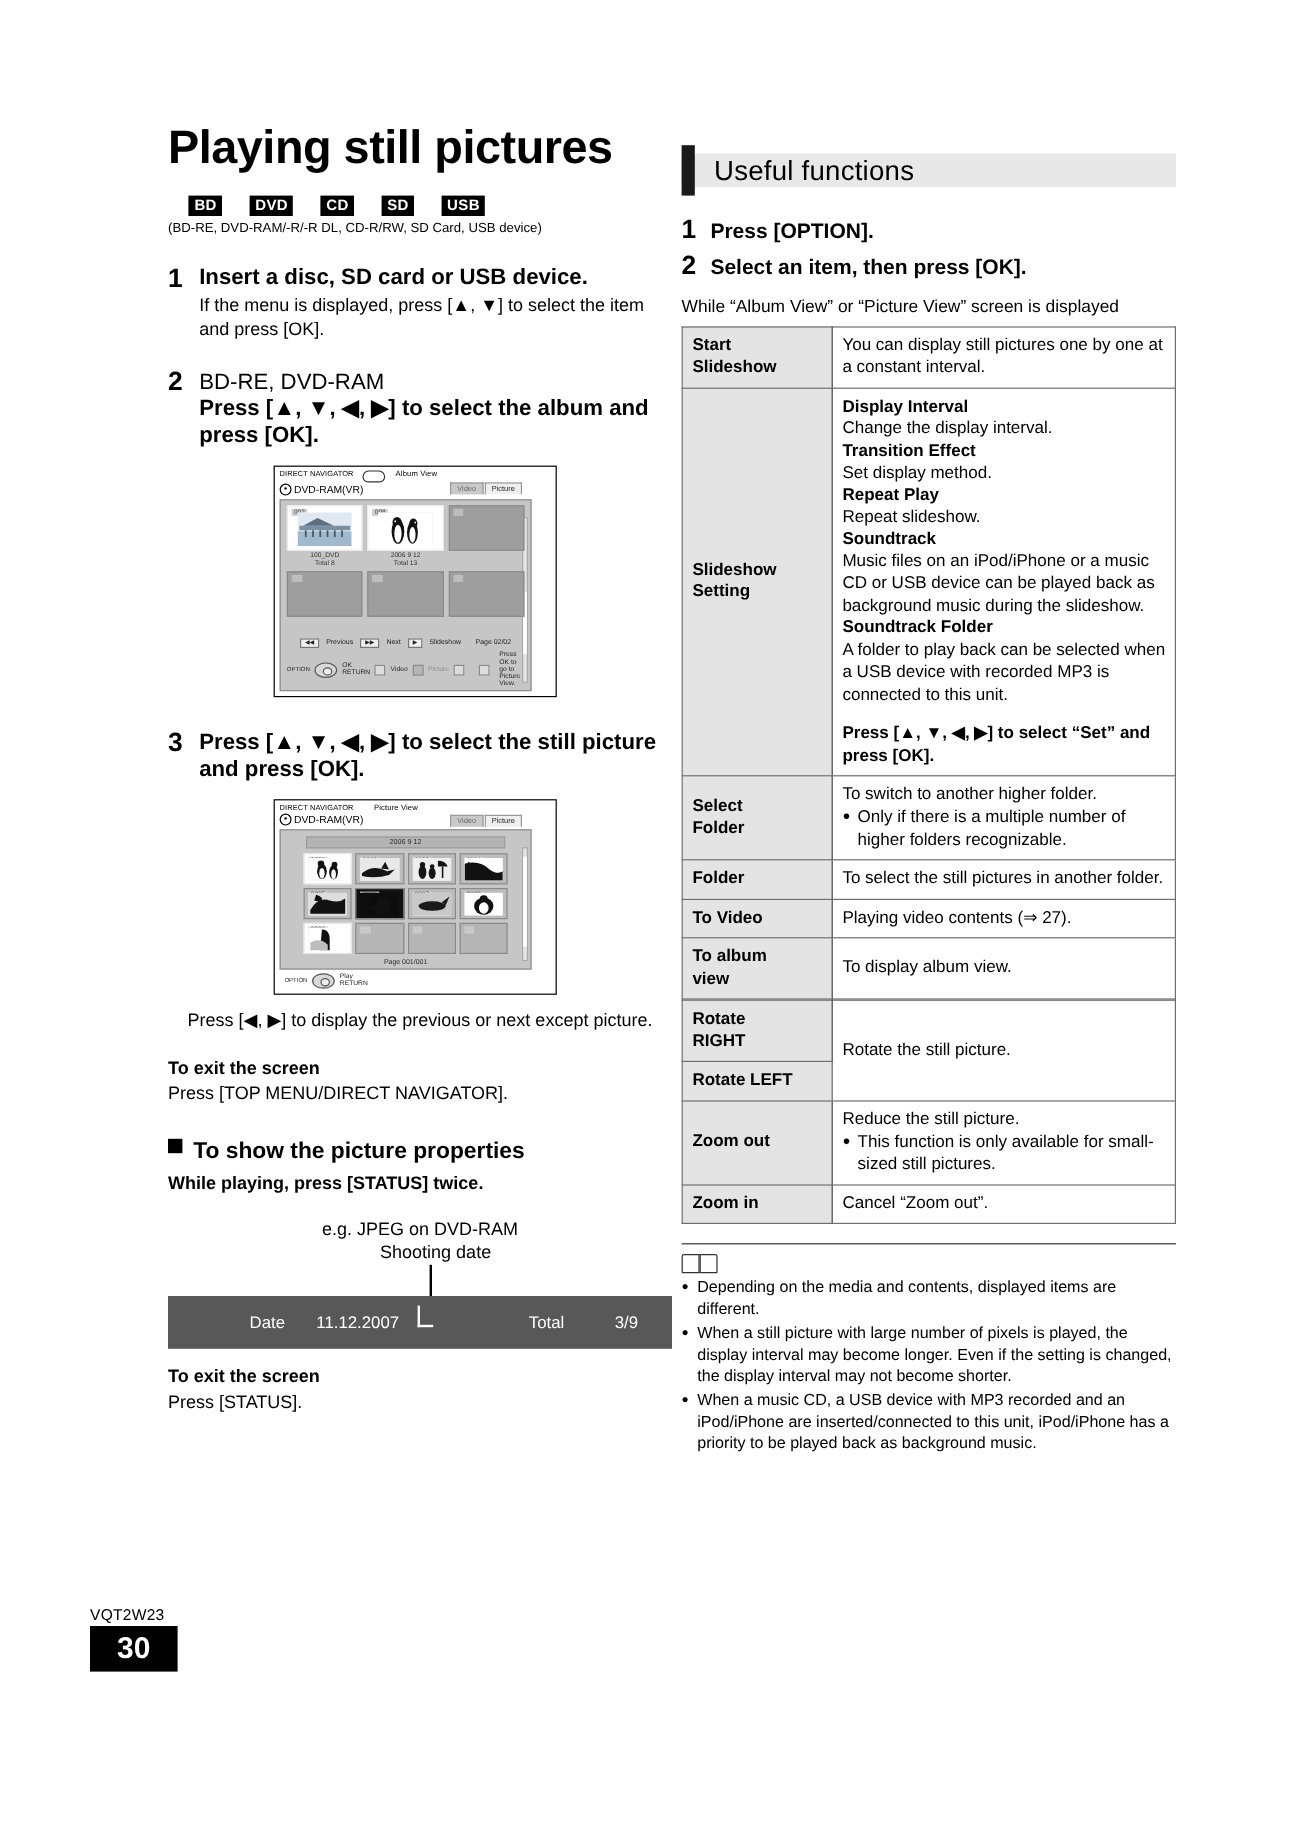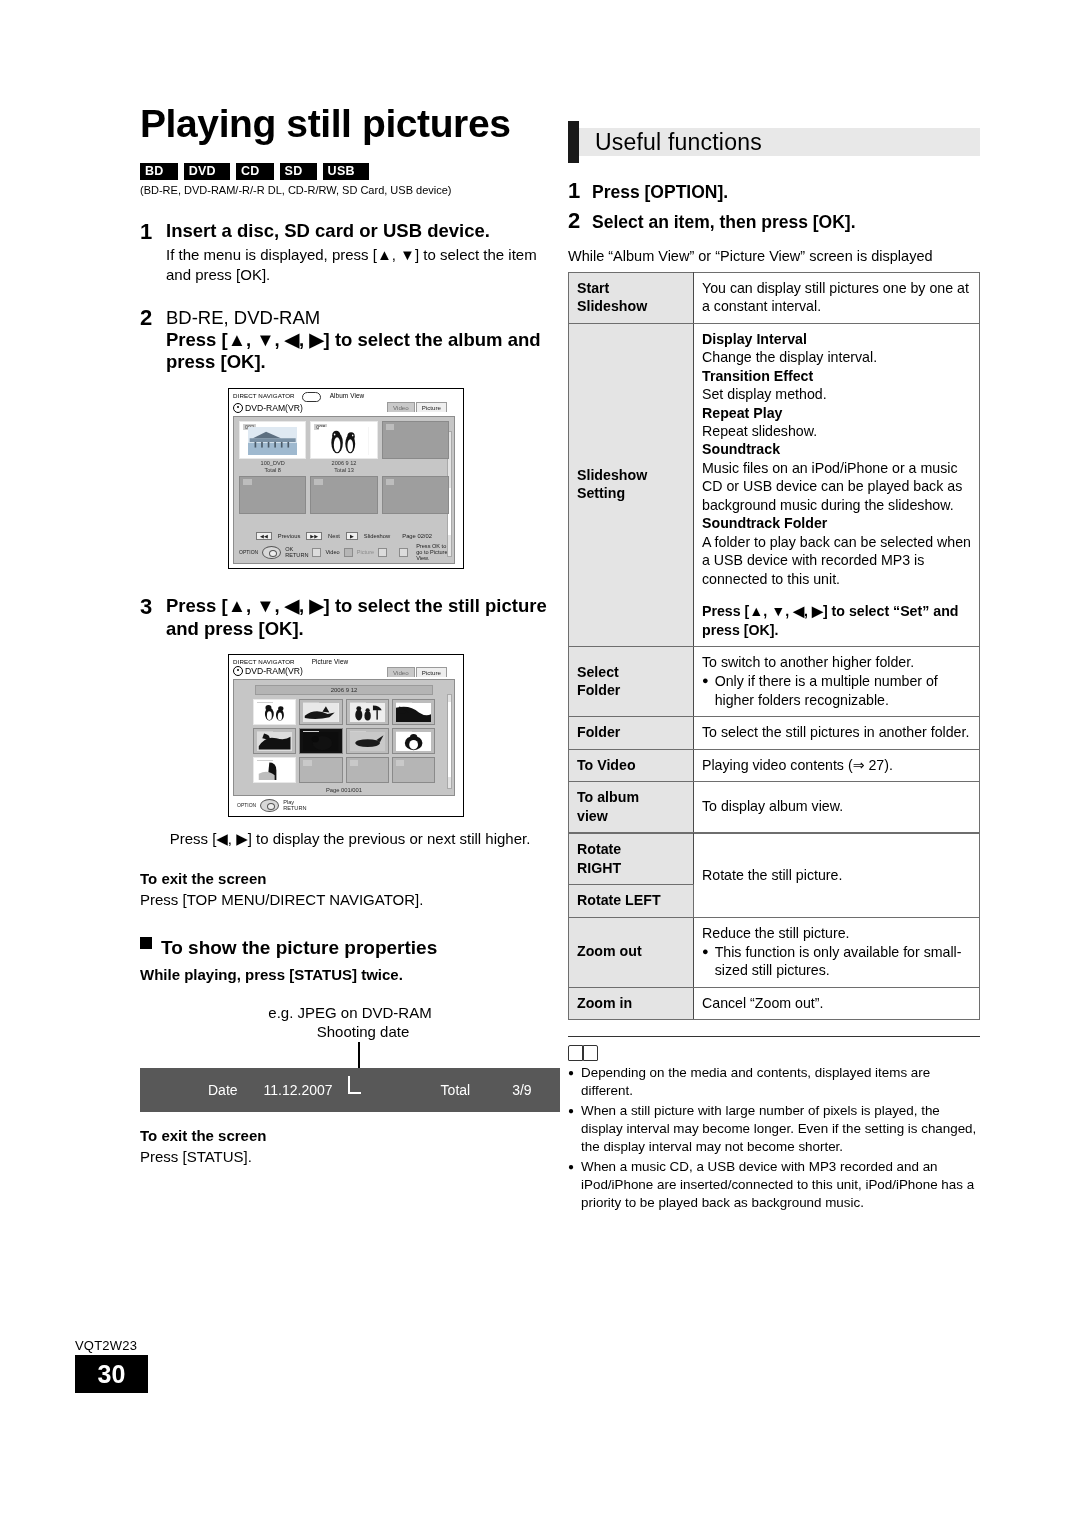--- a/index.html
+++ b/index.html
@@ -39,23 +39,24 @@
   .badges {
     display: flex;
     gap: 6px;
     margin-bottom: 3px;
   }
   .badge {
     background: #000;
     color: #fff;
     font-size: 12.5px;
     font-weight: bold;
-    padding: 1px 14px 2px 5px;
+    padding: 1px 4px 2px 5px;
     line-height: 1.15;
     letter-spacing: 0.3px;
+    margin-left: 17px;
   }
   .media-note {
     font-size: 11px;
     line-height: 1.33;
     margin: 0 0 0 0;
   }
 
   .step {
     display: flex;
     margin-top: 22px;
@@ -85,21 +86,21 @@
     line-height: 1.3;
     margin-top: 3px;
   }
 
   
   .shot {
     border: 1px solid #000;
     background: #fff;
     width: 236px;
     margin: 14px 0 0 88px;
-    padding: 3px 8px 4px 4px;
+    padding: 3px 20px 4px 4px;
     box-sizing: border-box;
   }
   .shot-top {
     display: flex;
     align-items: flex-start;
     gap: 7px;
     font-size: 6.2px;
     letter-spacing: 0.1px;
   }
   .shot-dn { font-size: 6.2px; }
@@ -800,21 +801,21 @@
       <div class="shot-botrow" style="margin-left:4px;">
         <span style="font-size:5px;">OPTION</span>
         <span class="pad"></span>
         <span style="display:flex;flex-direction:column;line-height:1.15;">
           <span>Play</span>
           <span>RETURN</span>
         </span>
       </div>
     </div>
 
-    <div class="note-line">Press [◀, ▶] to display the previous or next still higher.</div>
+    <div class="note-line">Press [◀, ▶] to display the previous or next except picture.</div>
 
     <div class="sec-b">To exit the screen</div>
     <div class="sec-p">Press [TOP MENU/DIRECT NAVIGATOR].</div>
 
     <div class="sec-head">
       <span class="sq-bullet"></span>
       <span class="sec-head-txt">To show the picture properties</span>
     </div>
     <div class="sec-b" style="margin-top:6px;">While playing, press [STATUS] twice.</div>
 

